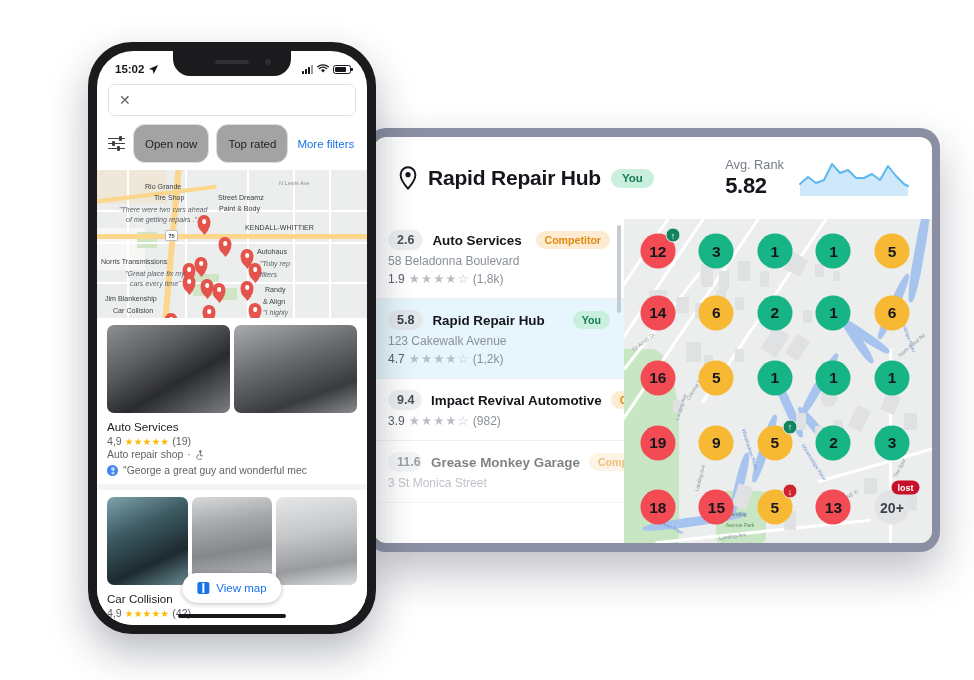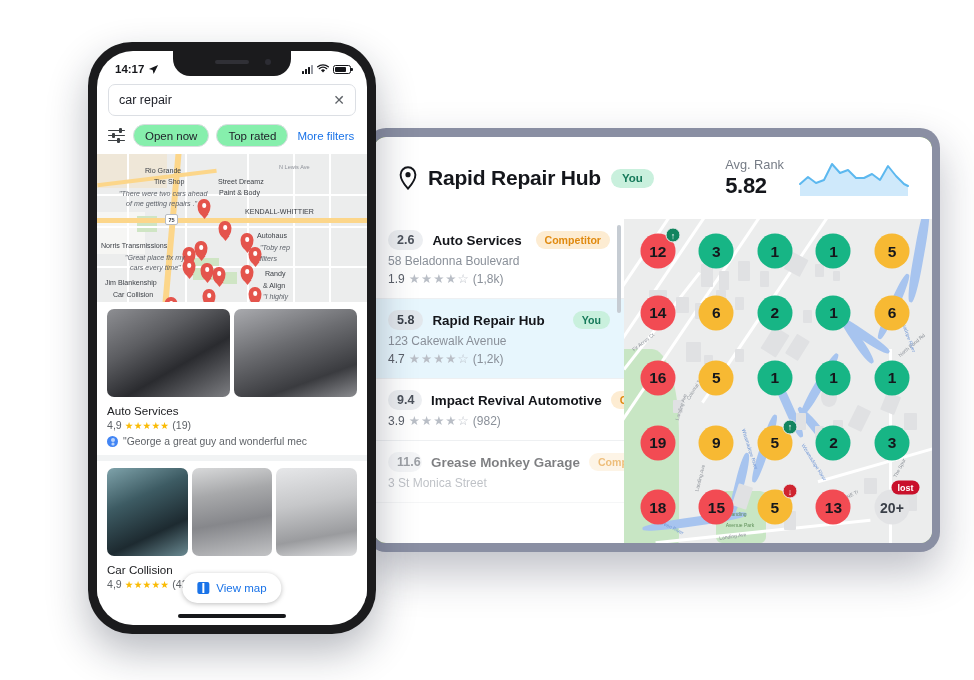--- a/index.html
+++ b/index.html
@@ -75,22 +75,22 @@
   .chip-icon { width: 18px; height: 16px; flex: none; position: relative; }
   .chip-icon i { position: absolute; left: 0; height: 1.6px; background: #3c4043; border-radius: 1px; }
   .chip-icon i:nth-child(1){top:2px;width:17px}
   .chip-icon i:nth-child(2){top:7px;width:17px}
   .chip-icon i:nth-child(3){top:12px;width:17px}
   .chip-icon b { position: absolute; width: 3.4px; height: 5.6px; background:#3c4043; border-radius:1px; }
   .chip-icon b:nth-of-type(1){left:11px;top:0}
   .chip-icon b:nth-of-type(2){left:4px;top:5px}
   .chip-icon b:nth-of-type(3){left:9px;top:10px}
   .chip {
-    height: 23px; padding: 4px 11px; border: 1px solid #dadce0; border-radius: 12px;
-    display: flex; align-items: center; font-size: 11.5px; color: #20222a; background: #86efac;
+    height: 39px; padding: 4px 11px; border: 1px solid #dadce0; border-radius: 12px;
+    display: flex; align-items: center; font-size: 11.5px; color: #20222a; background: #a3a3a3;
     white-space: nowrap;
   }
   .chip-link { font-size: 11.5px; color: #1a73e8; font-weight: 500; margin-left: 2px; white-space: nowrap;}
 
   
   #phone-map {
     position: relative; height: 148px; overflow: hidden;
     background: #e9eaec;
   }
   #phone-map .mm-bg { position:absolute; inset:0; background:#eceded; }
@@ -242,21 +242,21 @@
 
 <div id="phone-device">
   <div id="phone-screen">
     <div id="phone-notch">
       <div class="speaker"></div>
       <div class="cam"></div>
     </div>
 
     <div class="status-bar">
       <div class="status-left">
-        <span>14:17</span>
+        <span>15:02</span>
         <svg width="11" height="11" viewBox="0 0 12 12">
           <path d="M11 1 L1 5.4 L5 6.6 L6.2 11 Z" fill="#15161a"></path>
         </svg>
       </div>
       <div class="status-right">
         <span class="bars">
             <i></i>
             <i></i>
             <i></i>
             <i></i>
@@ -267,21 +267,20 @@
           <path d="M0.8 2.9a9.4 9.4 0 0 1 12.4 0" stroke="#15161a" stroke-width="1.5" fill="none" stroke-linecap="round"></path>
         </svg>
         <span class="batt">
             <span></span>
           </span>
       </div>
     </div>
 
     <div class="search-wrap">
       <div class="search-box">
-        <span class="val">car repair</span>
         <span class="clear">✕</span>
       </div>
     </div>
 
     <div class="chips">
       <span class="chip-icon">
         <i></i>
           <i></i>
           <i></i>
           <b></b>
@@ -353,20 +352,28 @@
         <div class="pl-photos">
           <div class="ph" style="background:linear-gradient(150deg,#8e8f93 0%,#5c5d61 34%,#2a2b2f 62%,#7d7e82 100%);"></div>
           <div class="ph" style="background:linear-gradient(160deg,#a9aaae 0%,#6b6c70 40%,#3a3b3f 75%,#8b8c90 100%);"></div>
         </div>
         <div class="pl-title">Auto Services</div>
         <div class="pl-rate">
           <span>4,9</span>
           <span class="stars">★★★★★</span>
           <span>(19)</span>
         </div>
+        <div class="pl-meta">
+          <span>Auto repair shop</span>
+          <span>·</span>
+          <svg width="9" height="10" viewBox="0 0 10 11">
+            <circle cx="6" cy="1.6" r="1.3" fill="#5f6368"></circle>
+            <path d="M6 3.4v3h2.4M4 5a3 3 0 1 0 3.4 4.6" stroke="#5f6368" stroke-width="1" fill="none" stroke-linecap="round"></path>
+          </svg>
+        </div>
         <div class="pl-quote">
           <span class="av"></span>
           <span>"George a great guy and wonderful mec</span>
         </div>
       </div>
 
       <div class="pl-sep"></div>
 
       <div class="pl-card">
         <div class="pl-photos">

